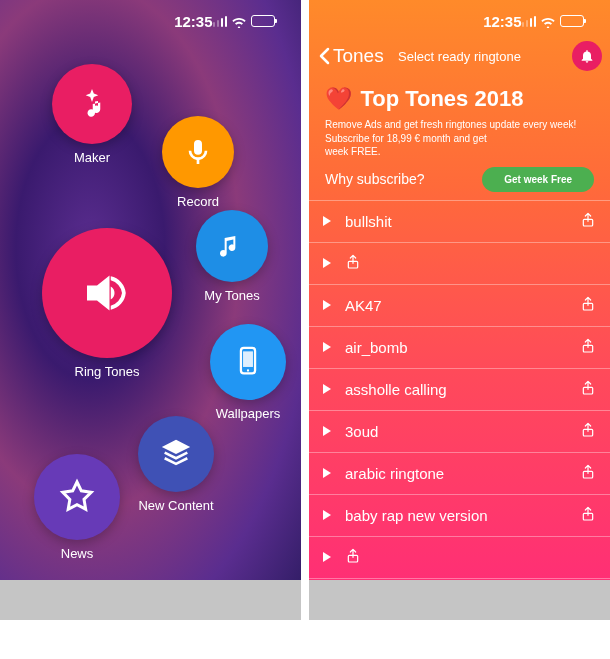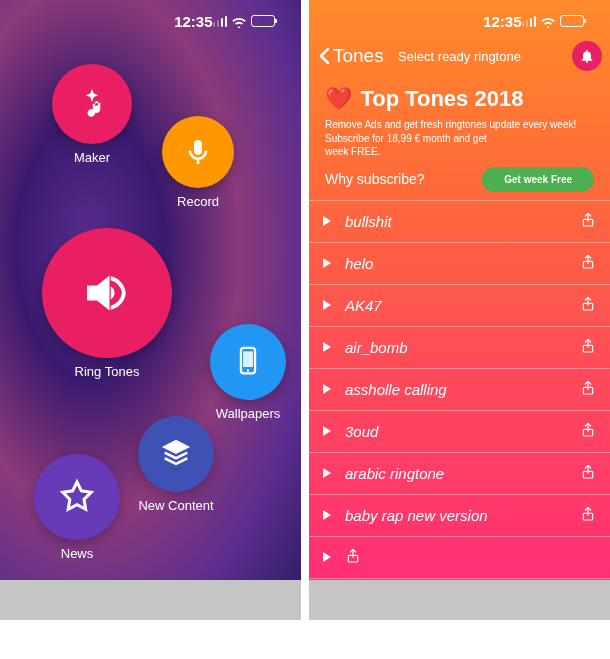--- a/index.html
+++ b/index.html
@@ -168,21 +168,20 @@
 
     .tone-list {}
     .tone-row {
       display: flex;
       align-items: center;
       padding: 10px 14px;
       border-top: 1px solid rgba(255,255,255,0.35);
       color: white;
       font-size: 15px;
       cursor: pointer;
-      font-style: italic;
     }
     .tone-row:last-child { border-bottom: 1px solid rgba(255,255,255,0.35); }
     .play-icon {
       width:0; height:0;
       border-top:5px solid transparent;
       border-bottom:5px solid transparent;
       border-left:8px solid white;
       margin-right: 14px;
       flex-shrink:0;
     }
@@ -221,20 +220,26 @@
       <span class="bubble-label">Maker</span>
     </div>
 
     <div class="bubble b-record">
       <svg class="icon-svg" width="32" height="32" viewBox="0 0 24 24" fill="white">
           <path d="M12 14a3 3 0 003-3V6a3 3 0 10-6 0v5a3 3 0 003 3zm5-3a5 5 0 01-10 0H5a7 7 0 006 6.92V21h2v-3.08A7 7 0 0019 11h-2z"></path>
         </svg>
       <span class="bubble-label">Record</span>
     </div>
 
+    <div class="bubble b-mytones">
+      <svg class="icon-svg" width="32" height="32" viewBox="0 0 24 24" fill="white">
+          <path d="M8 17.5a2.5 2.5 0 11-1.5-2.3V6l8-1.5v8.8a2.5 2.5 0 11-1.5-2.3V7.2L8 8.2v9.3z"></path>
+        </svg>
+      <span class="bubble-label">My Tones</span>
+    </div>
 
     <div class="bubble b-ringtones">
       <svg class="icon-svg" width="60" height="60" viewBox="0 0 24 24" fill="white">
           <path d="M4 9v6h4l5 4V5L8 9H4zm11 3a3 3 0 00-1.5-2.6v5.2A3 3 0 0015 12zm-1.5-6.7v1.6A6 6 0 0118 12a6 6 0 01-4.5 5.1v1.6A7.5 7.5 0 0019.5 12 7.5 7.5 0 0013.5 5.3z"></path>
         </svg>
       <span class="bubble-label">Ring Tones</span>
     </div>
 
     <div class="bubble b-wallpapers">
       <svg class="icon-svg" width="34" height="34" viewBox="0 0 24 24" fill="white">
@@ -320,21 +325,20 @@
         <span class="play-icon"></span>
         <span class="tone-name">bullshit</span>
         <span class="share-icon"><svg width="16" height="18" viewBox="0 0 24 24" fill="none" stroke="white" stroke-width="1.8" stroke-linecap="round" stroke-linejoin="round">
             <path d="M12 3v11"></path>
             <path d="M8 6l4-4 4 4"></path>
             <rect x="5" y="11" width="14" height="10" rx="1.5"></rect>
           </svg></span>
       </div>
       <div class="tone-row">
         <span class="play-icon"></span>
-        <span class="tone-name">helo</span>
         <span class="share-icon"><svg width="16" height="18" viewBox="0 0 24 24" fill="none" stroke="white" stroke-width="1.8" stroke-linecap="round" stroke-linejoin="round">
             <path d="M12 3v11"></path>
             <path d="M8 6l4-4 4 4"></path>
             <rect x="5" y="11" width="14" height="10" rx="1.5"></rect>
           </svg></span>
       </div>
       <div class="tone-row">
         <span class="play-icon"></span>
         <span class="tone-name">AK47</span>
         <span class="share-icon"><svg width="16" height="18" viewBox="0 0 24 24" fill="none" stroke="white" stroke-width="1.8" stroke-linecap="round" stroke-linejoin="round">

